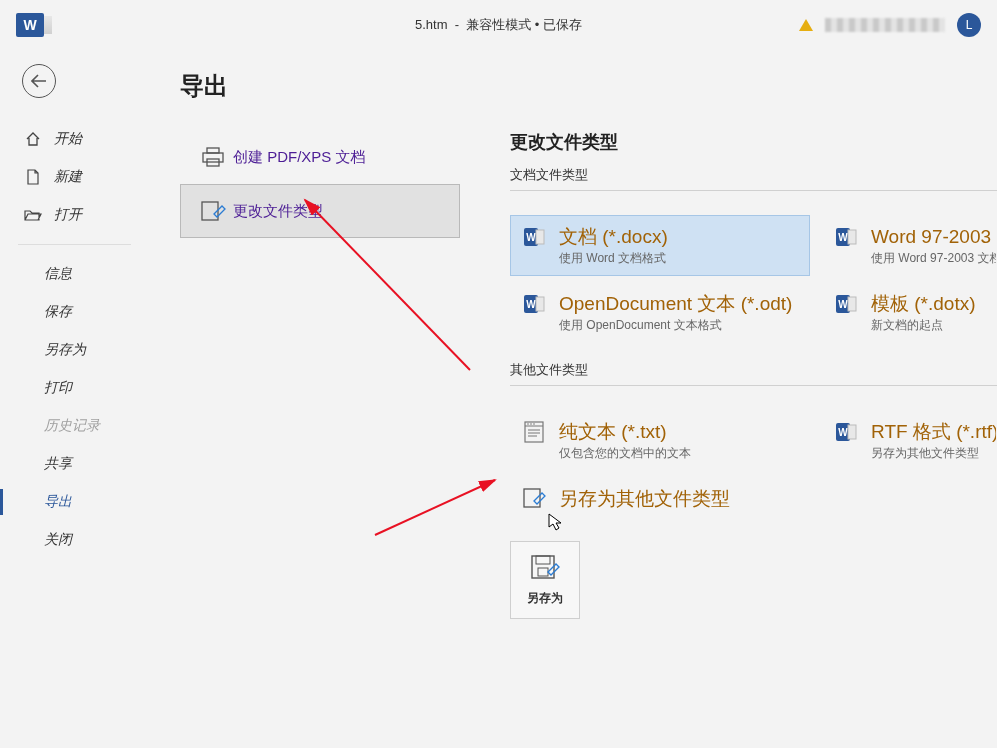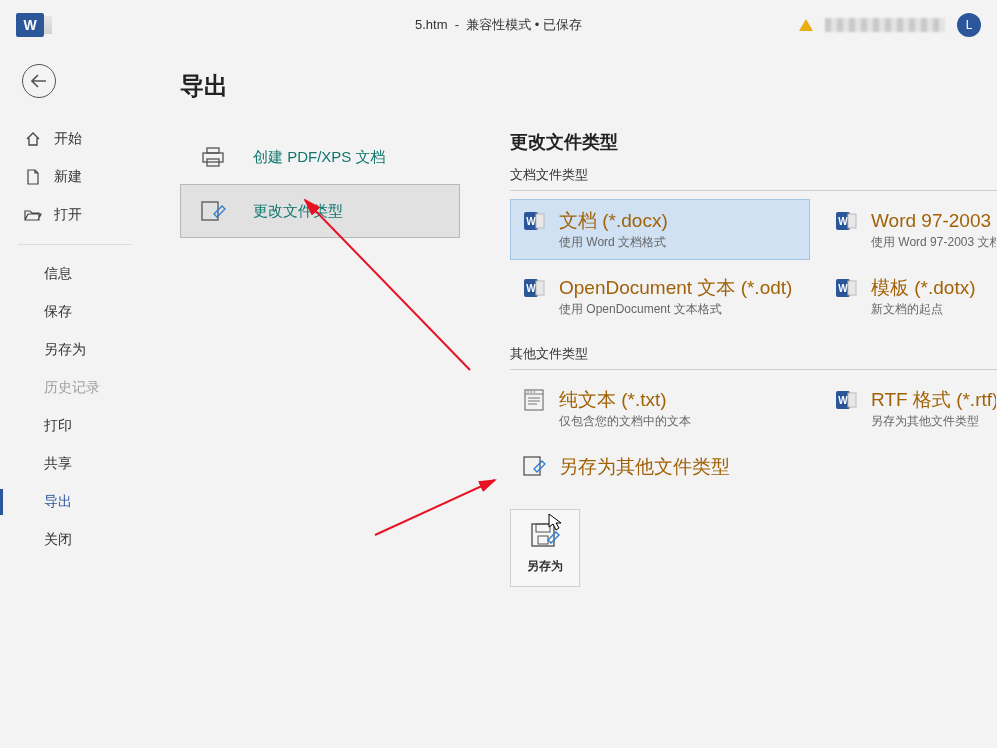--- a/index.html
+++ b/index.html
@@ -9,41 +9,41 @@
 .word-badge { width: 28px; height: 24px; margin-left: 16px; background: #2b579a; border-radius: 2px; display: flex; align-items: center; justify-content: center; color: #fff; font-weight: bold; font-size: 14px; position: relative; }
 .word-badge::after { content: ""; position: absolute; left: 100%; top: 3px; bottom: 3px; width: 8px; background: linear-gradient(#e7e7e7,#d0d0d0); }
 .title-center { position: absolute; left: 0; right: 0; text-align: center; font-size: 13px; color: #333; pointer-events: none; }
 .title-right { position: absolute; right: 16px; display: flex; align-items: center; gap: 12px; }
 .warn-tri { width: 0; height: 0; border-left: 7px solid transparent; border-right: 7px solid transparent; border-bottom: 12px solid #e6ae11; position: relative; }
 .smear { width: 120px; height: 14px; background: repeating-linear-gradient(90deg,#c9c9c9,#c9c9c9 6px,#e3e3e3 6px,#e3e3e3 12px); filter: blur(1px); }
 .avatar { width: 24px; height: 24px; border-radius: 50%; background: #2b579a; color: #fff; display: flex; align-items: center; justify-content: center; font-size: 12px; }
 .bg-swirl { position: absolute; right: 30px; top: -40px; width: 340px; height: 120px; pointer-events: none; opacity: 0.18; }
 
 .layout { display: flex; height: calc(100% - 50px); }
-.sidebar { width: 150px; background: #f3f3f3; padding-top: 14px; border-right: 1px solid #f3f3f3; }
+.sidebar { width: 150px; background: #f3f3f3; padding-top: 14px; border-right: 1px solid #f3f3f3; font-style: italic; }
 .back-circle { width: 34px; height: 34px; border: 1.5px solid #555; border-radius: 50%; margin-left: 22px; display: flex; align-items: center; justify-content: center; cursor: pointer; }
 .side-group { margin-top: 22px; }
 .side-item { display: flex; align-items: center; gap: 12px; padding: 10px 0 10px 24px; font-size: 14px; color: #333; cursor: pointer; position: relative; }
 .side-item.disabled { color: #a0a0a0; cursor: default; }
 .side-item.active::before { content: ""; position: absolute; left: 0; top: 6px; bottom: 6px; width: 3px; background: #2b579a; }
 .side-item.active { color: #2b579a; }
 .side-item.sub { padding-left: 44px; }
 .side-sep { height: 1px; background: #ddd; margin: 10px 18px; }
 .sicon { width: 18px; height: 18px; display: flex; align-items: center; justify-content: center; }
 
 .main { flex: 1; background: #f3f3f3; padding: 20px 0 0 30px; overflow: hidden; position: relative; }
 .page-title { font-size: 24px; font-weight: 600; color: #222; margin-bottom: 28px; }
 .export-left { width: 280px; float: left; }
-.export-option { display: flex; align-items: center; gap: 26px; padding: 14px 18px; font-size: 15px; color: #0f766e; cursor: pointer; border: 1px solid transparent; }
+.export-option { display: flex; align-items: center; gap: 6px; padding: 14px 18px; font-size: 15px; color: #4c1d95; cursor: pointer; border: 1px solid transparent; }
 .export-option.selected { background: #e1e1e1; border: 1px solid #b9b9b9; }
 .opt-icon { width: 28px; height: 24px; display: flex; align-items: center; justify-content: center; }
 
 .right-pane { margin-left: 330px; }
 .section-title { font-size: 18px; font-weight: 600; color: #222; margin-bottom: 12px; }
-.subhead { font-size: 13px; color: #333; border-bottom: 1px solid #d0d0d0; padding-bottom: 6px; margin-bottom: 8px; }
+.subhead { font-size: 13px; color: #333; border-bottom: 1px solid #d0d0d0; padding-bottom: 6px; margin-bottom: 24px; }
 .type-grid { display: grid; grid-template-columns: 300px 1fr; gap: 6px 12px; margin-bottom: 18px; }
 .type-tile { display: flex; gap: 12px; padding: 8px 10px; cursor: pointer; align-items: flex-start; border: 1px solid transparent; overflow: hidden; }
 .type-tile.selected { background: #cfe1f3; border: 1px solid #a6c6e6; }
 .tile-icon { width: 26px; height: 26px; flex-shrink: 0; display: flex; align-items: center; justify-content: center; }
 .tile-text .tname { font-size: 19px; color: #a16207; white-space: nowrap; }
 .tile-text .tdesc { font-size: 12px; color: #666; white-space: nowrap; }
 
 .save-box { width: 70px; height: 78px; border: 1px solid #cfcfcf; display: flex; flex-direction: column; align-items: center; justify-content: center; gap: 8px; margin-top: 20px; cursor: pointer; background: #f7f7f7; }
 .save-box .slabel { font-size: 12px; font-weight: 600; color: #333; }
 
@@ -111,25 +111,25 @@
       <div class="side-sep"></div>
       <div class="side-item sub">
           <span>信息</span>
         </div>
       <div class="side-item sub">
           <span>保存</span>
         </div>
       <div class="side-item sub">
           <span>另存为</span>
         </div>
+      <div class="side-item sub">
+          <span>打印</span>
+        </div>
       <div class="side-item sub disabled">
           <span>历史记录</span>
-        </div>
-      <div class="side-item sub">
-          <span>打印</span>
         </div>
       <div class="side-item sub">
           <span>共享</span>
         </div>
       <div class="side-item sub active">
           <span>导出</span>
         </div>
       <div class="side-item sub">
           <span>关闭</span>
         </div>

